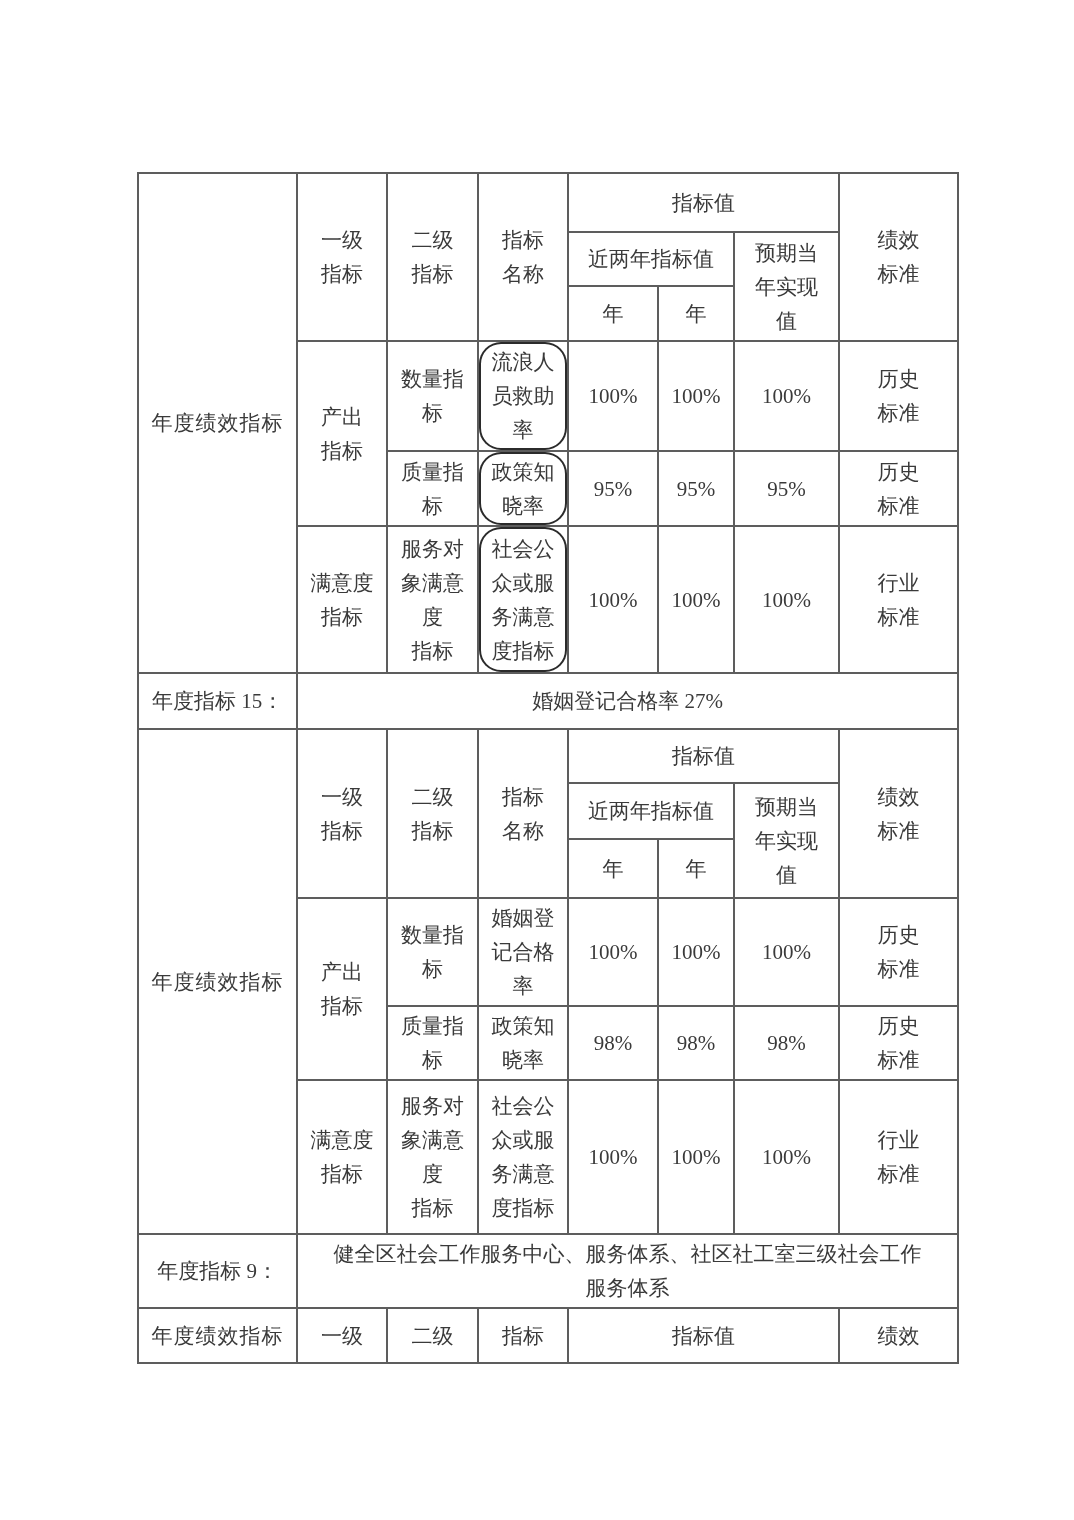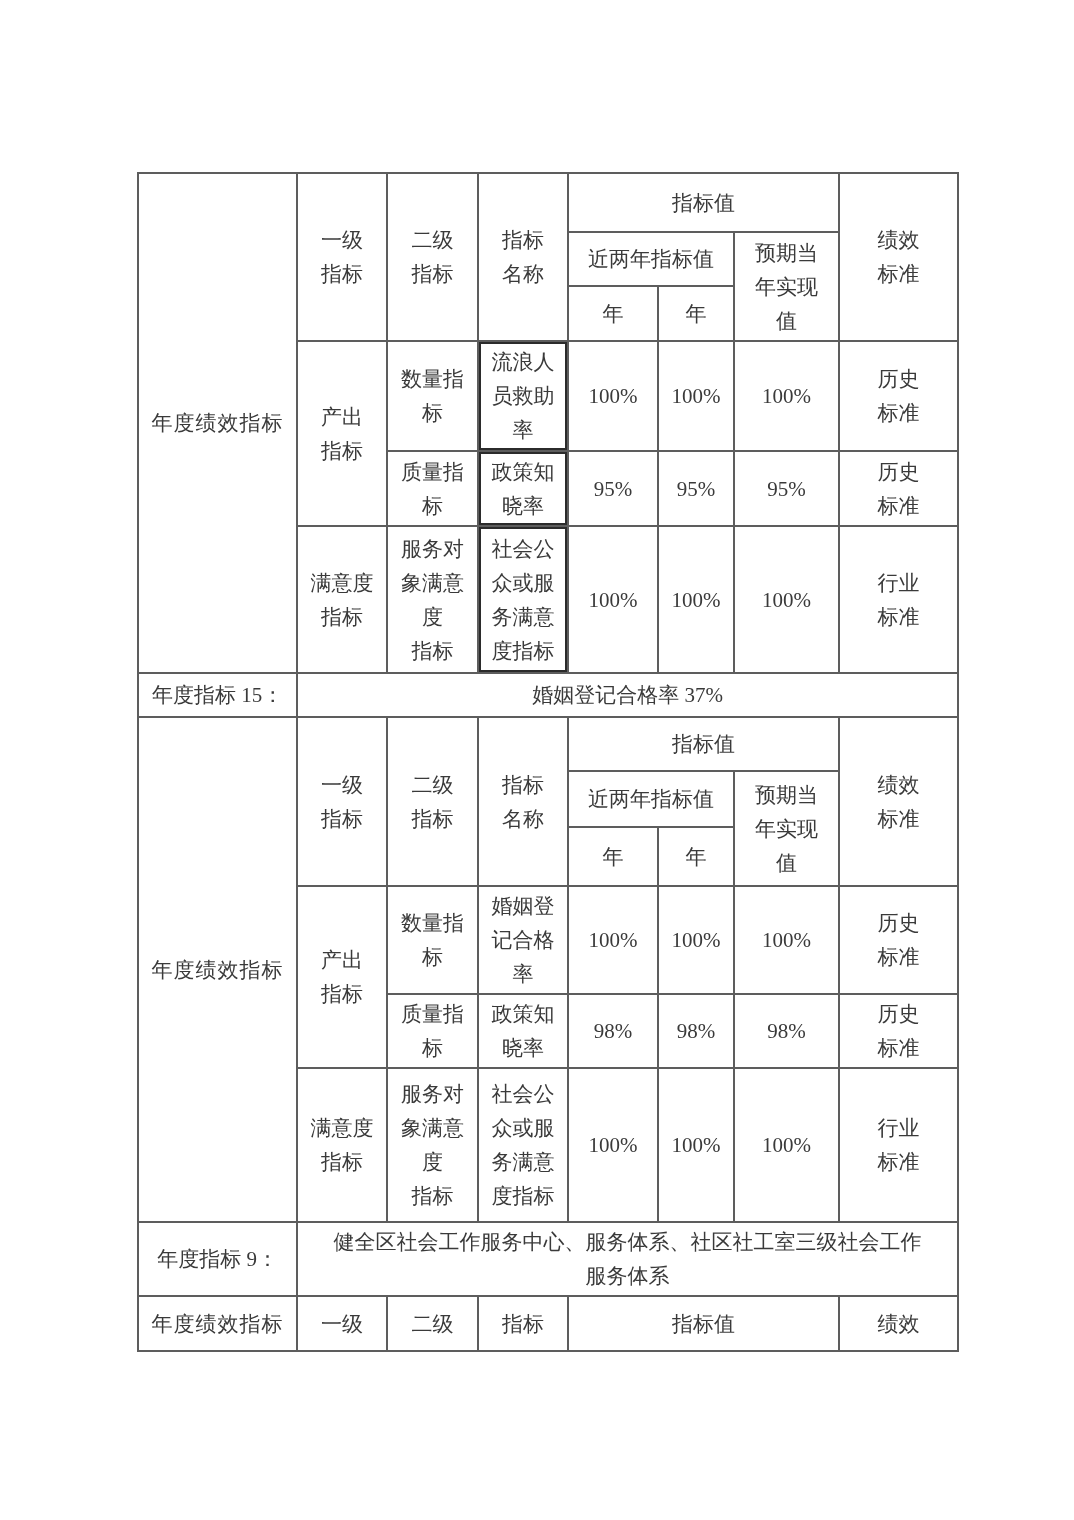--- a/index.html
+++ b/index.html
@@ -25,20 +25,21 @@
     text-align:center;
     vertical-align:middle;
     font-size:21px;
     line-height:34px;
     white-space:pre-line;
     padding:2px 3px;
     overflow:hidden;
   }
   td.boxed{
     box-shadow:inset 0 0 0 2px #2b2b2b;
+    border-radius:22px;
   }
   td.rowlabel{ letter-spacing:1px; }
 </style>
 </head>
 <body>
 
 <div class="page">
   <table class="perf">
     <colgroup>
       <col style="width:159px">
@@ -110,23 +111,23 @@
 众或服
 务满意
 度指标</td>
       <td>100%</td>
       <td>100%</td>
       <td>100%</td>
       <td>行业
 标准</td>
     </tr>
 
-    <tr style="height:44px">
+    <tr style="height:56px">
       <td>年度指标 15：</td>
-      <td colspan="7">婚姻登记合格率 37%</td>
+      <td colspan="7">婚姻登记合格率 27%</td>
     </tr>
 
     <tr style="height:54px">
       <td rowspan="6" class="rowlabel">年度绩效指标</td>
       <td rowspan="3">一级
 指标</td>
       <td rowspan="3">二级
 指标</td>
       <td rowspan="3">指标
 名称</td>

